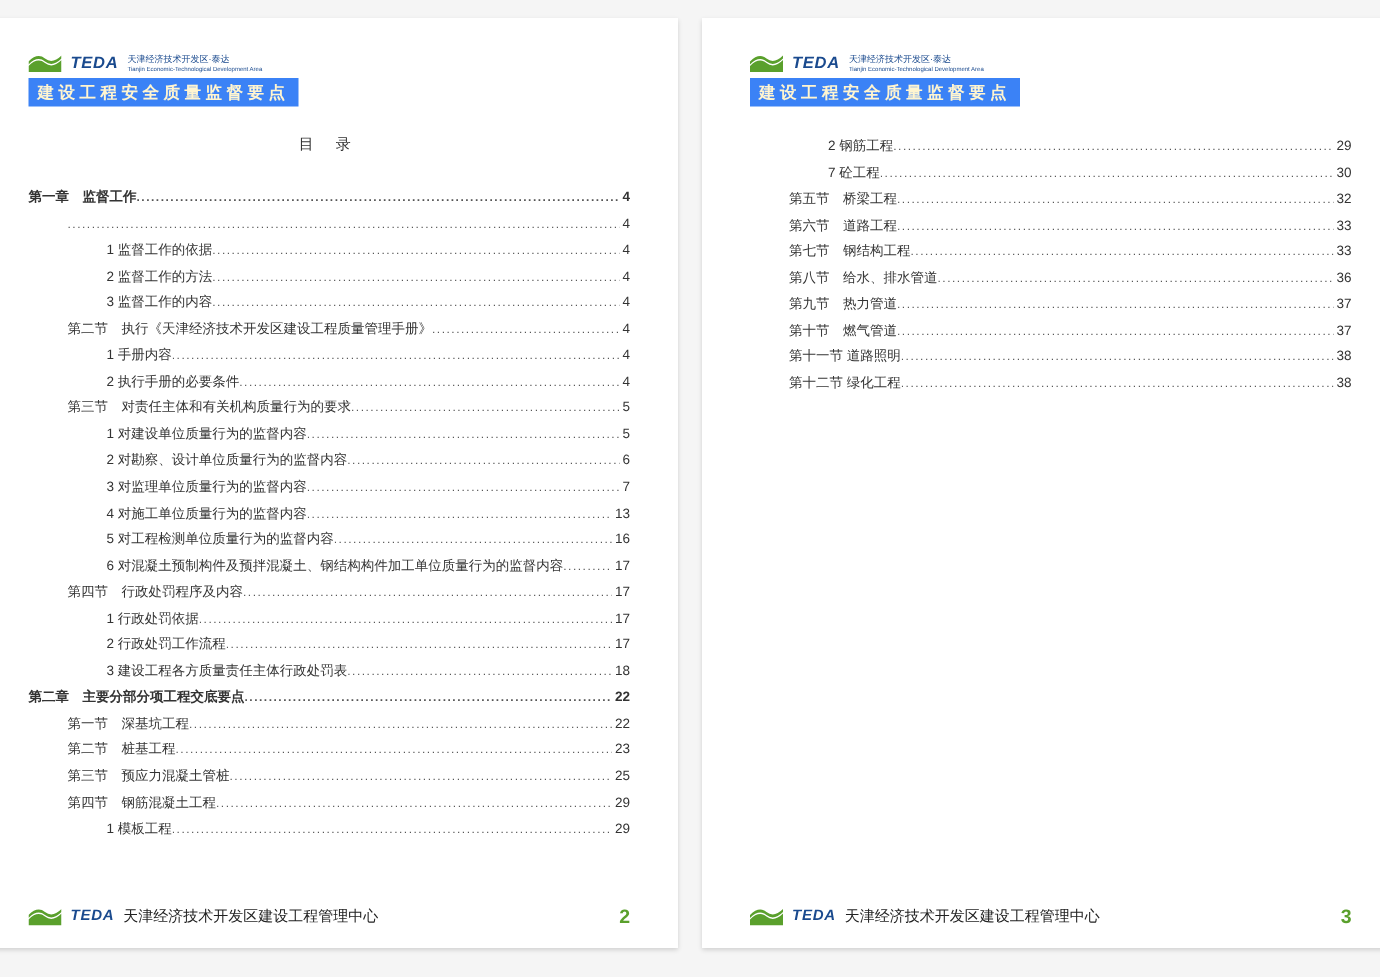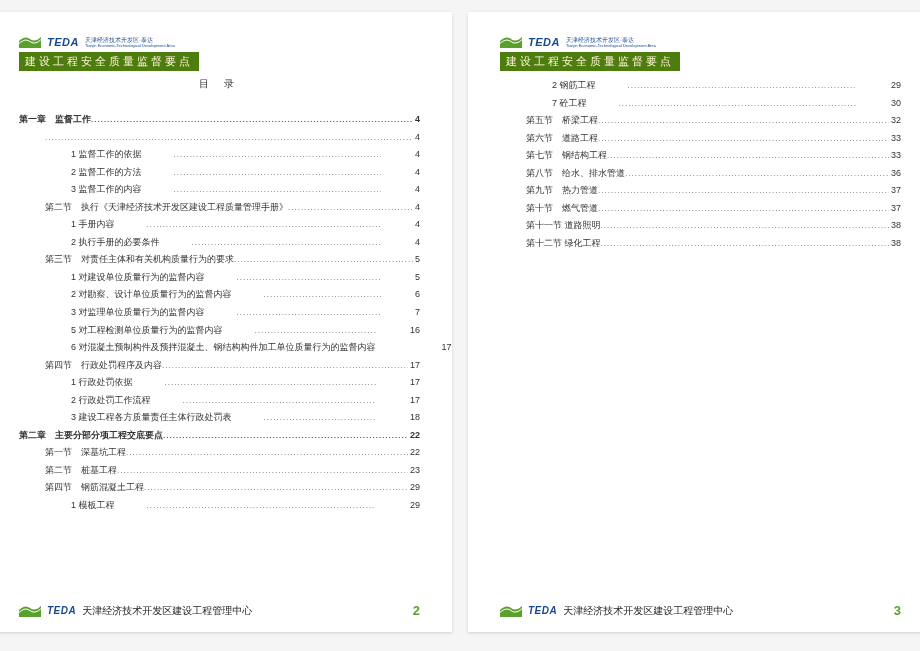--- a/index.html
+++ b/index.html
@@ -43,28 +43,28 @@
     .logo-sub {
       font-size: 6px;
       color: #1a4a8e;
       line-height: 1;
     }
     .logo-sub2 {
       font-size: 4px;
       color: #1a4a8e;
     }
     .title-bar {
-      background: #4d7c0f;
+      background: #3b82f6;
       color: #fff5d0;
-      font-weight: normal;
+      font-weight: bold;
       font-size: 11px;
       letter-spacing: 3px;
       padding: 2px 6px;
       display: inline-block;
-      margin-bottom: 6px;
+      margin-bottom: 18px;
     }
     .mulu {
       text-align: center;
       font-size: 10px;
       letter-spacing: 6px;
       margin-bottom: 20px;
     }
     .toc-line {
       display: flex;
       align-items: baseline;
@@ -79,21 +79,21 @@
       letter-spacing: 1px;
       color: #555;
       font-size: 8px;
     }
     .toc-dots::before {
       content: "........................................................................................................................................................";
     }
     .toc-page { flex: 0 0 auto; padding-left: 2px; }
     .indent-0 { padding-left: 0; font-weight: bold; justify-content: flex-end; }
     .indent-1 { padding-left: 26px; }
-    .indent-2 { padding-left: 52px; gap: 32px; }
+    .indent-2 { padding-left: 52px; }
     .footer {
       position: absolute;
       bottom: 14px;
       left: 32px;
       right: 32px;
       display: flex;
       align-items: center;
       gap: 6px;
     }
     .footer-text {
@@ -181,20 +181,25 @@
         <span class="toc-label">2 对勘察、设计单位质量行为的监督内容</span>
         <span class="toc-dots"></span>
         <span class="toc-page">6</span>
       </div>
       <div class="toc-line indent-2">
         <span class="toc-label">3 对监理单位质量行为的监督内容</span>
         <span class="toc-dots"></span>
         <span class="toc-page">7</span>
       </div>
       <div class="toc-line indent-2">
+        <span class="toc-label">4 对施工单位质量行为的监督内容</span>
+        <span class="toc-dots"></span>
+        <span class="toc-page">13</span>
+      </div>
+      <div class="toc-line indent-2">
         <span class="toc-label">5 对工程检测单位质量行为的监督内容</span>
         <span class="toc-dots"></span>
         <span class="toc-page">16</span>
       </div>
       <div class="toc-line indent-2">
         <span class="toc-label">6 对混凝土预制构件及预拌混凝土、钢结构构件加工单位质量行为的监督内容</span>
         <span class="toc-dots"></span>
         <span class="toc-page">17</span>
       </div>
       <div class="toc-line indent-1">
@@ -224,20 +229,25 @@
       </div>
       <div class="toc-line indent-1">
         <span class="toc-label">第一节　深基坑工程</span>
         <span class="toc-dots"></span>
         <span class="toc-page">22</span>
       </div>
       <div class="toc-line indent-1">
         <span class="toc-label">第二节　桩基工程</span>
         <span class="toc-dots"></span>
         <span class="toc-page">23</span>
+      </div>
+      <div class="toc-line indent-1">
+        <span class="toc-label">第三节　预应力混凝土管桩</span>
+        <span class="toc-dots"></span>
+        <span class="toc-page">25</span>
       </div>
       <div class="toc-line indent-1">
         <span class="toc-label">第四节　钢筋混凝土工程</span>
         <span class="toc-dots"></span>
         <span class="toc-page">29</span>
       </div>
       <div class="toc-line indent-2">
         <span class="toc-label">1 模板工程</span>
         <span class="toc-dots"></span>
         <span class="toc-page">29</span>

